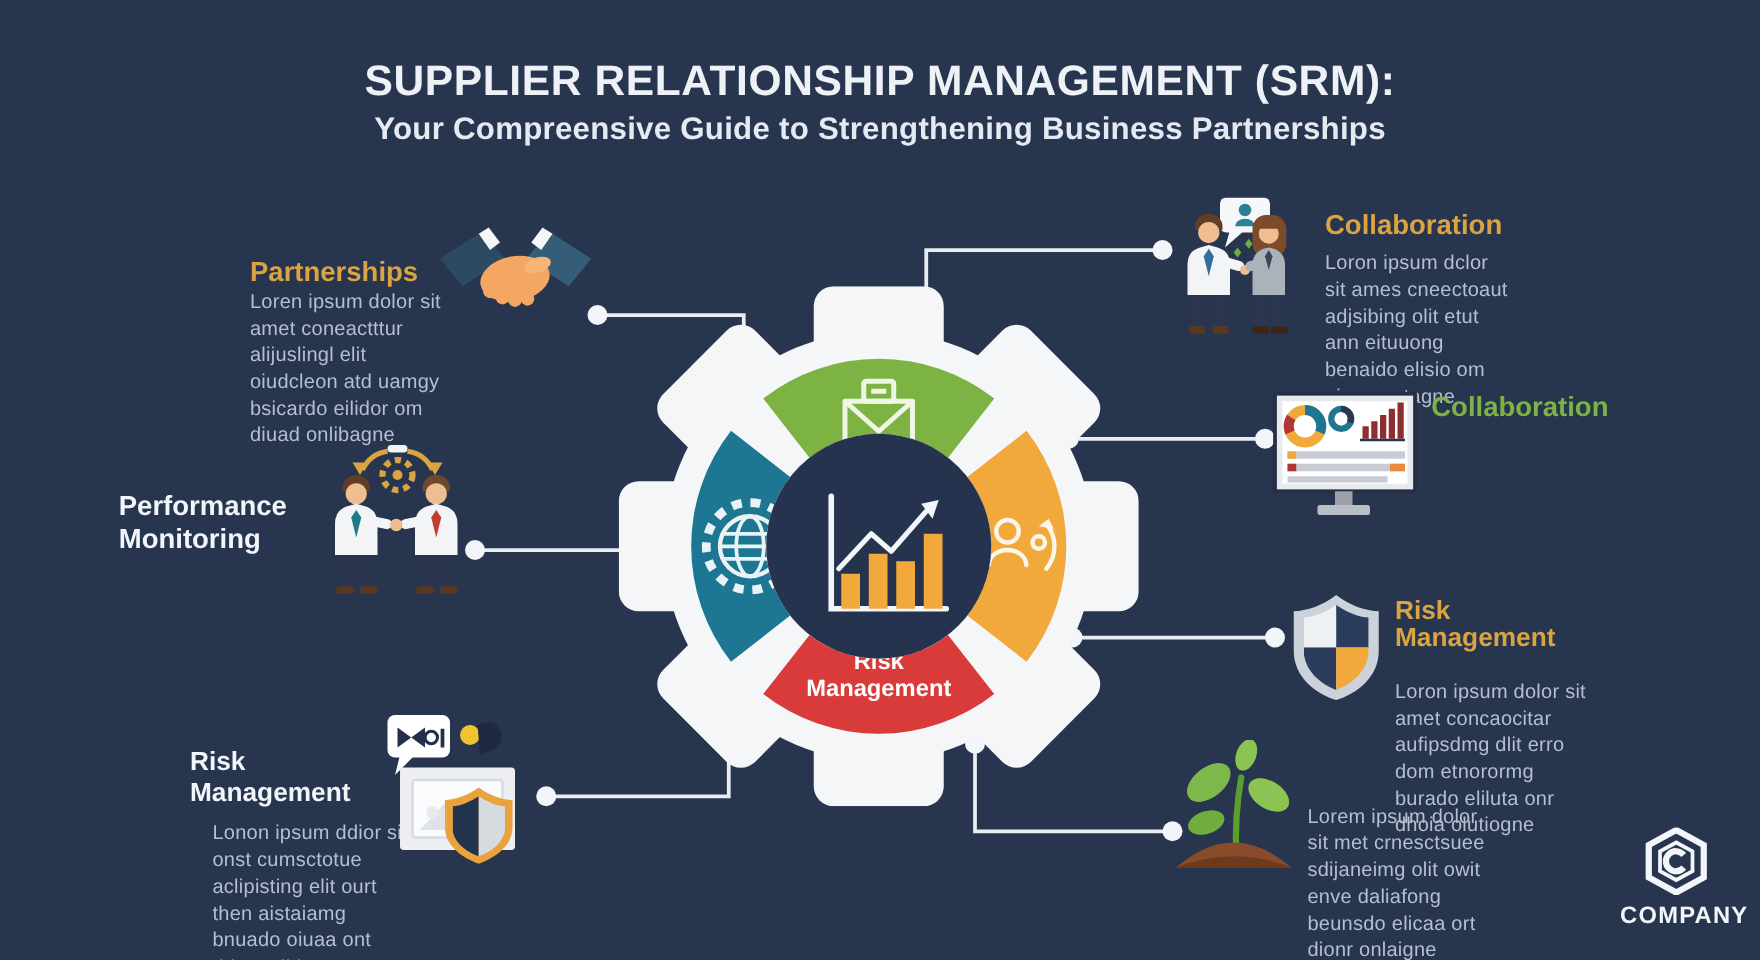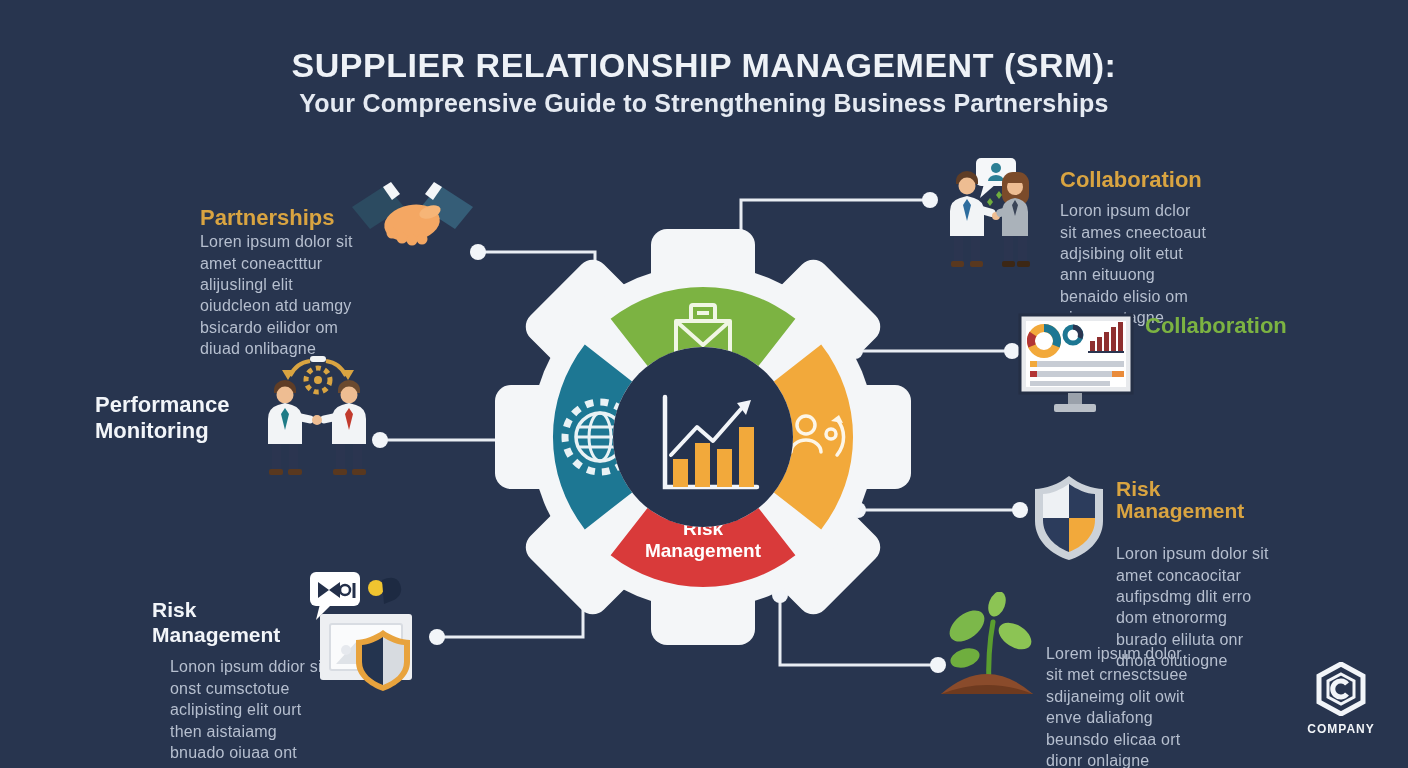--- a/index.html
+++ b/index.html
@@ -22,21 +22,21 @@
   }
   .h-gold{color:#d9a441;font-weight:700;font-size:22px;line-height:1.05;}
   .h-green{color:#7cb342;font-weight:700;font-size:22px;line-height:1.05;}
   .h-white{color:#f2f5f9;font-weight:700;font-size:21px;line-height:1.2;}
   .body-text{
     color:#b6bfcf;font-size:16px;line-height:1.34;letter-spacing:.2px;
   }
   .z1{z-index:1}.z2{z-index:2}.z3{z-index:3}
   .center-text{text-align:left;}
   .logo-text{
-    color:#f2f5f9;font-weight:700;font-size:12px;letter-spacing:1px;
+    color:#f2f5f9;font-weight:700;font-size:19px;letter-spacing:1px;
     text-align:center;
   }
   svg{display:block;}
 </style>
 </head>
 <body>
 
 <div class="canvas">
 
   <svg class="abs z1" style="left:0;top:0" width="1408" height="768" viewBox="0 0 1408 768">

